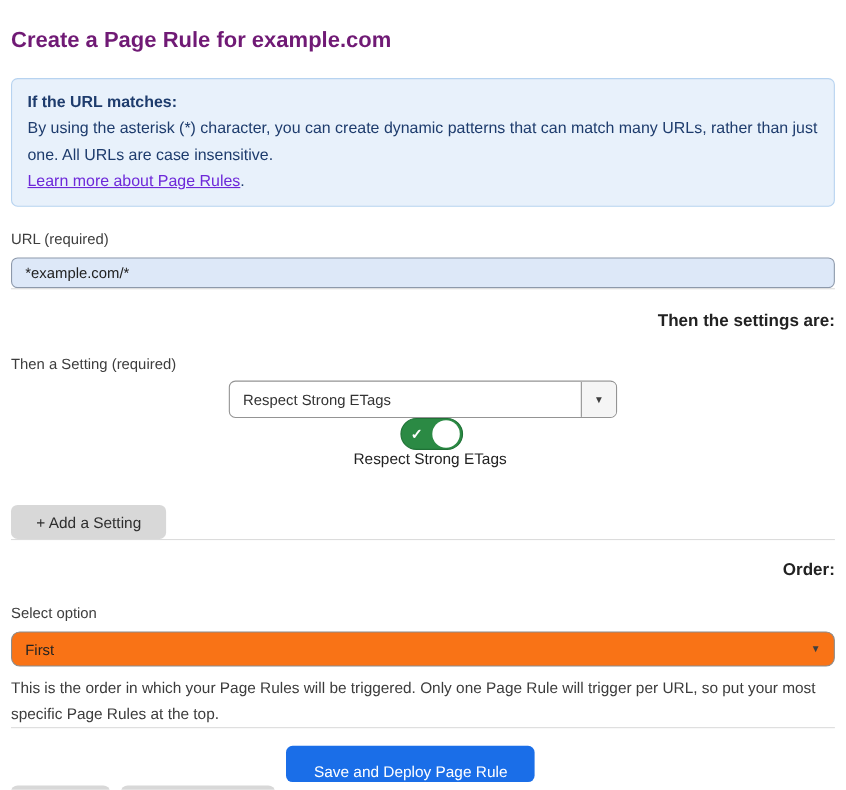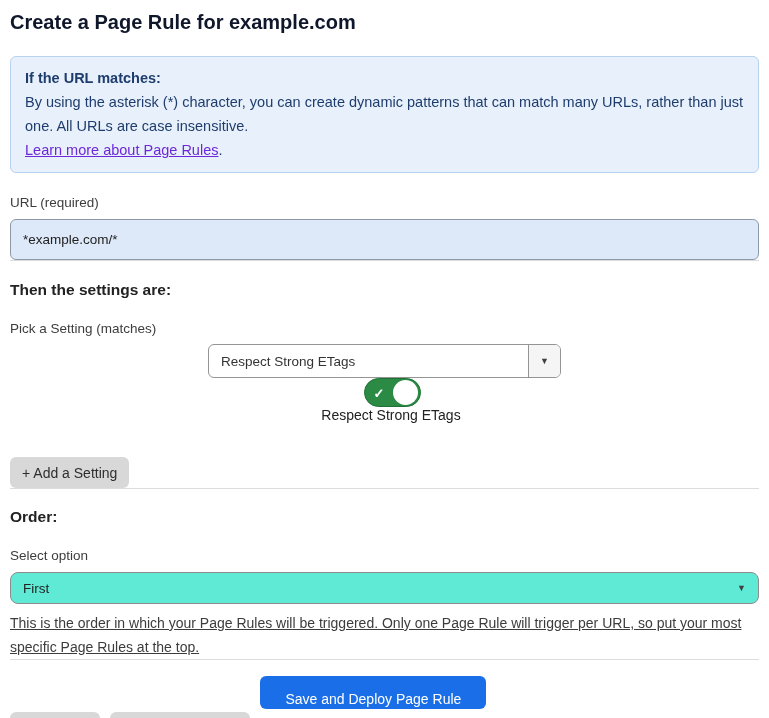--- a/index.html
+++ b/index.html
@@ -1,24 +1,24 @@
 <!DOCTYPE html>
 <html><head>
 <meta charset="utf-8">
 <style>
   * { box-sizing: border-box; margin: 0; padding: 0; }
   html, body { width: 769px; height: 718px; background: #ffffff; }
   body { font-family: "Liberation Sans", sans-serif; color: #2f2f2f; }
   .container { padding: 0 10px; }
 
   .page-title {
-    margin-top: 9px;
+    margin-top: 24px;
     font-size: 20px;
     font-weight: bold;
-    color: #0f172a;
+    color: #701a75;
     line-height: 26px;
   }
 
   .info-box {
     margin-top: 21px;
     background: #e8f1fb;
     border: 1px solid #b7d3f0;
     border-radius: 6px;
     padding: 9px 0 10px 14px;
     color: #1e3c6d;
@@ -36,21 +36,21 @@
     margin-top: 22px;
     font-size: 13.5px;
     color: #3d3d3d;
     line-height: 16px;
   }
 
   .url-input {
     display: block;
     margin-top: 8px;
     width: 749px;
-    height: 41px;
+    height: 28px;
     background: #dde8f8;
     border: 1px solid #8d99ab;
     border-radius: 6px;
     padding: 0 12px;
     font-family: "Liberation Sans", sans-serif;
     font-size: 13.5px;
     color: #222;
     outline: none;
   }
 
@@ -62,20 +62,21 @@
   .divider-1 { margin-top: 38px; }
   .divider-2 { margin-top: 17px; }
   .divider-3 { margin-top: 12px; }
 
   .section-heading {
     margin-top: 20px;
     font-size: 15.5px;
     font-weight: bold;
     color: #222;
     line-height: 18px;
+    text-align: right;
   }
   .order-heading { margin-top: 19px; }
 
   .setting-row {
     margin-top: 7px;
     display: flex;
     align-items: center;
     flex-direction: column;
   }
 
@@ -157,48 +158,47 @@
     line-height: 1;
   }
   .btn-gray {
     background: #d8d8d8;
     color: #2e2e2e;
     margin-top: 36px;
   }
   .add-setting-btn {
     margin-top: 34px;
     height: 31px;
-    padding: 0 12px;
+    padding: 0 23px;
   }
 
   .order-select {
     margin-top: 8px;
     width: 749px;
     height: 32px;
     border: 1px solid #8c8c8c;
     border-radius: 8px;
-    background: #5eead4;
+    background: #f97316;
     display: flex;
     align-items: center;
     padding: 0 12px;
     cursor: pointer;
   }
   .order-select-value {
     flex: 1;
     font-size: 13.5px;
     color: #222;
   }
 
   .help-text {
     margin-top: 7px;
     font-size: 14px;
     color: #3c3c3c;
     line-height: 24px;
     max-width: 749px;
-    text-decoration: underline;
   }
 
   .footer-buttons {
     margin-top: 16px;
     display: flex;
     gap: 10px;
   }
   .footer-buttons .btn { height: 33px; }
   .cancel-btn { padding: 0 23px; }
   .save-draft-btn { padding: 0 28px; }
@@ -221,21 +221,21 @@
     <div><a class="info-link">Learn more about Page Rules</a><span>.</span></div>
   </div>
 
   <div class="field-label">URL (required)</div>
   <input class="url-input" type="text" value="*example.com/*" style="">
 
   <hr class="divider divider-1">
 
   <h2 class="section-heading">Then the settings are:</h2>
 
-  <div class="field-label">Pick a Setting (matches)</div>
+  <div class="field-label">Then a Setting (required)</div>
 
   <div class="setting-row">
     <div class="dropdown">
       <div class="dropdown-value">Respect Strong ETags</div>
       <div class="dropdown-arrow-box">
         <span class="arrow-glyph">▼</span>
       </div>
     </div>
     <div class="toggle">
       <span class="toggle-check">✓</span>

